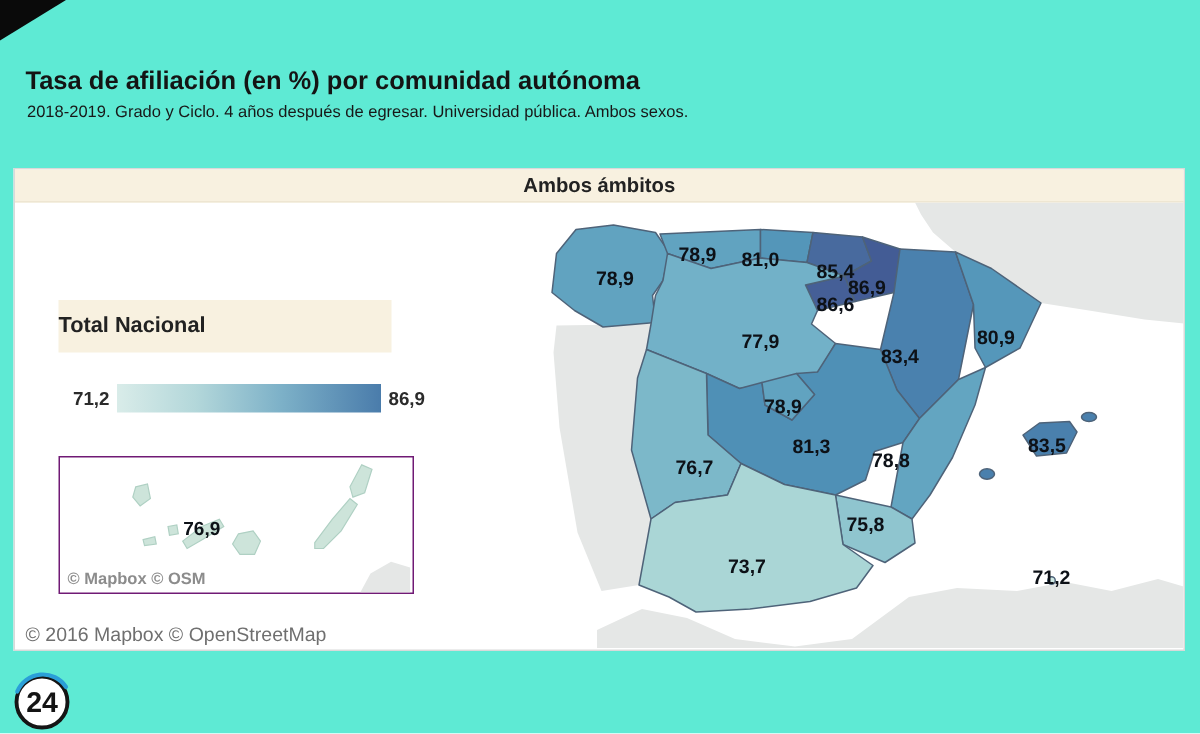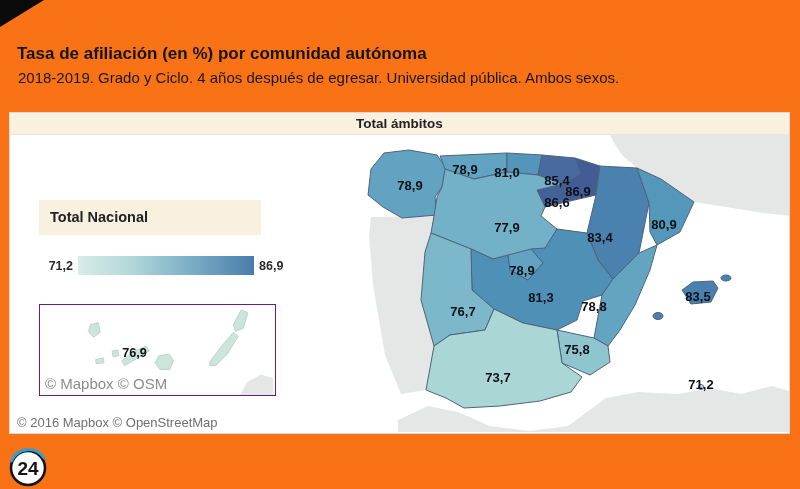--- a/index.html
+++ b/index.html
@@ -1,66 +1,66 @@
 <!DOCTYPE html>
 <html><head>
 <meta charset="utf-8">
 <style>
   html,body{margin:0;padding:0;background:#fff;}
-  #page{position:relative;width:800px;height:489px;background:#f97316;overflow:hidden;
+  #page{position:relative;width:800px;height:489px;background:#5eead4;overflow:hidden;
         font-family:"Liberation Sans",sans-serif;}
   
   #corner{position:absolute;left:0;top:0;width:0;height:0;
           border-top:27px solid #0a0a0a;border-right:44px solid transparent;}
   
   #title{position:absolute;left:17px;top:44px;font-size:17px;font-weight:700;color:#141414;}
-  #subtitle{position:absolute;left:18px;top:69px;font-size:15px;color:#181818;}
+  #subtitle{position:absolute;left:18px;top:69px;font-size:11px;color:#181818;}
   
   #panel{position:absolute;left:9px;top:112px;width:781px;height:322px;
          border:1px solid #d9d9d9;background:#fff;box-sizing:border-box;}
   #panel-header{position:absolute;left:0;top:0;width:100%;height:22px;background:#f8f1e0;
         border-bottom:1px solid #eee6d2;text-align:center;line-height:22px;
         font-size:13.5px;font-weight:600;color:#222;box-sizing:border-box;}
   #map-svg{position:absolute;left:0;top:22px;width:779px;height:297px;}
   .country{fill:#e5e7e6;stroke:none;}
   .region{stroke:#4e6379;stroke-width:1;stroke-linejoin:round;}
   .rlabel{font:700 13px "Liberation Sans",sans-serif;fill:#0d1117;text-anchor:middle;}
   
   #legend-box{position:absolute;left:29px;top:87px;width:222px;height:35px;background:#f8f1e0;
-        line-height:35px;padding-left:11px;font-size:14.5px;font-weight:700;color:#222;
+        line-height:35px;font-size:14.5px;font-weight:700;color:#222;
         box-sizing:border-box;}
   #legend-row{position:absolute;left:29px;top:143px;display:flex;align-items:center;}
   .lg-label{font-size:12.5px;font-weight:600;color:#2b2b2b;}
   #lg-min{width:34px;text-align:right;padding-right:5px;}
   #lg-max{padding-left:5px;}
   #lg-bar{width:176px;height:19px;
      background:linear-gradient(to right,#d9ece9 0%,#b3d7da 30%,#7db1c8 62%,#4a7cab 100%);}
   
   #inset{position:absolute;left:29px;top:191px;width:237px;height:92px;background:#fff;
          border:1px solid #701a75;box-sizing:border-box;}
   #inset svg{position:absolute;left:0;top:0;}
   .island{fill:#cde4da;stroke:#afd0c3;stroke-width:0.8;}
-  #inset-attr{position:absolute;left:5px;bottom:3px;font-size:15px;color:#8c8c8c;}
+  #inset-attr{position:absolute;left:5px;bottom:3px;font-size:11px;color:#8c8c8c;font-weight:bold;}
   #panel-attr{position:absolute;left:7px;bottom:3px;font-size:13px;color:#6f6f6f;}
   
   #logo{position:absolute;left:6px;top:445px;width:44px;height:44px;}
   #logo text{font:700 19px "Liberation Sans",sans-serif;fill:#141414;text-anchor:middle;}
 </style>
 </head>
 <body>
 
 <div id="page">
 
   <div id="corner"></div>
 
   <div id="title">Tasa de afiliación (en %) por comunidad autónoma</div>
   <div id="subtitle">2018-2019. Grado y Ciclo. 4 años después de egresar. Universidad pública. Ambos sexos.</div>
 
   <div id="panel">
-    <div id="panel-header">Total ámbitos</div>
+    <div id="panel-header">Ambos ámbitos</div>
 
     <svg id="map-svg" viewBox="0 0 779 297">
 
       <polygon class="country" points="600,0 782,0 782,81 753,78 716,72 684,67 651,44 627,33 612,20 604,8"></polygon>
       <polygon class="country" points="361,82 424,81 421,98 415,117 411,165 424,211 416,255 391,259 375,220 363,150 359,100"></polygon>
       <polygon class="country" points="388,297 388,285 418,271 448,277 480,291 520,296 558,291 596,263 628,257 668,259 700,253 731,259 762,251 779,256 779,297"></polygon>
 
       <polygon class="region" points="358,60 361,34 374,18 399,15 427,20 436,33 432,52 425,62 427,80 392,83 373,72" fill="#61a3c0"></polygon>
       <polygon class="region" points="430,21 497,18 497,37 464,44 435,34" fill="#61a3c0"></polygon>
       <polygon class="region" points="497,18 532,20 528,40 497,37" fill="#5496b9"></polygon>

